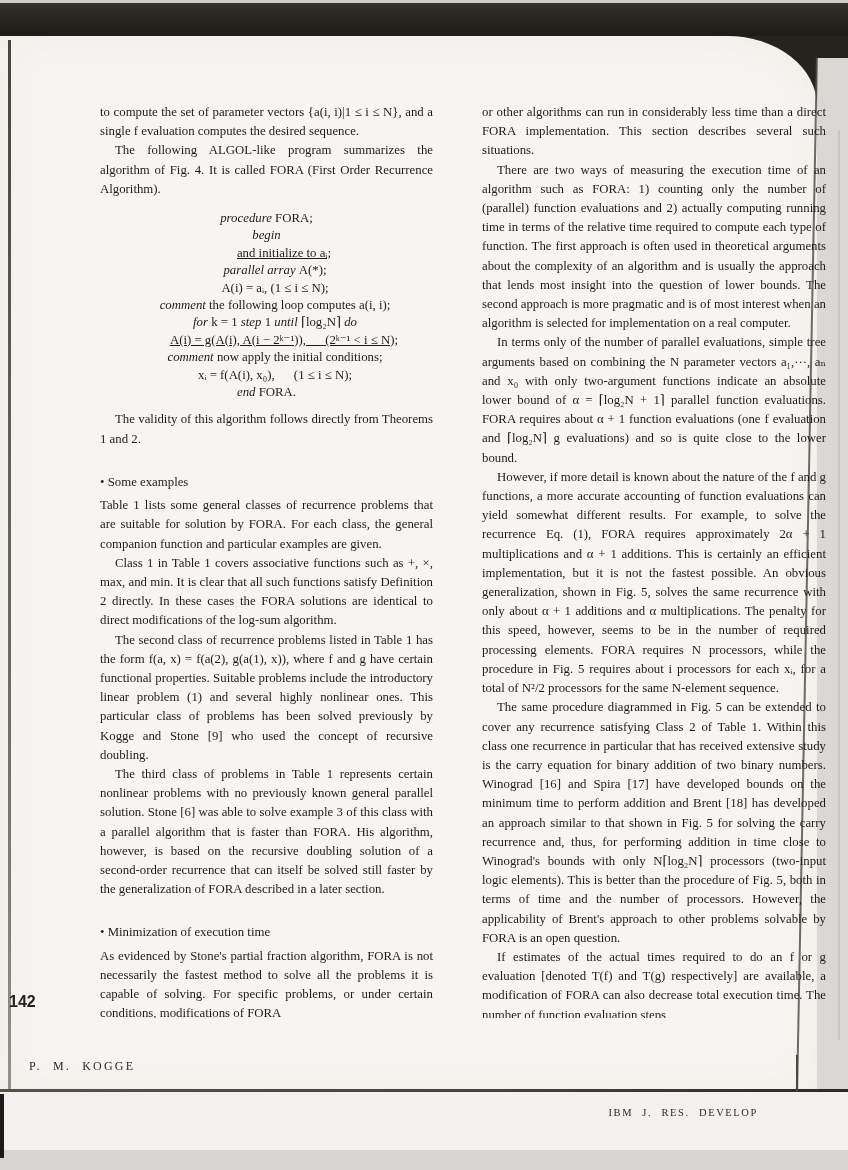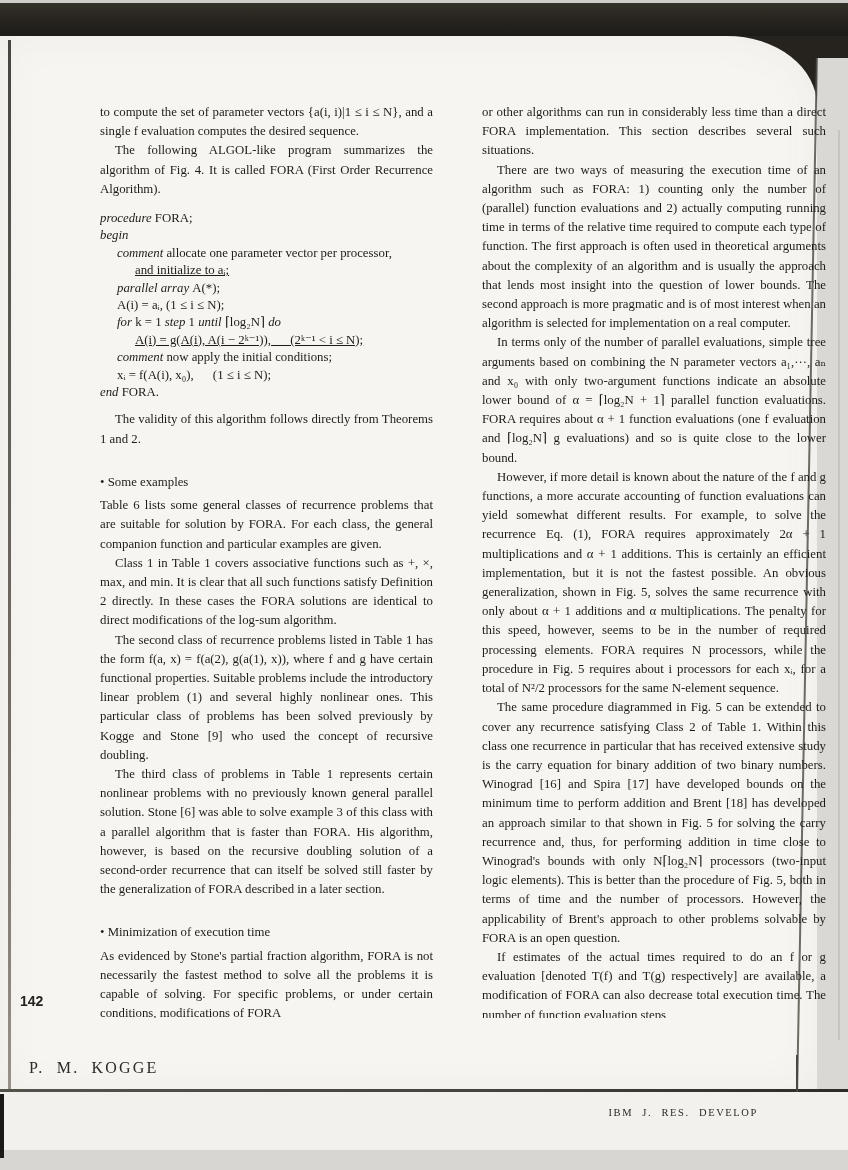--- a/index.html
+++ b/index.html
@@ -27,29 +27,29 @@
   .under-right-line{position:absolute;left:796px;top:1055px;width:2px;height:37px;background:#4a4742;z-index:5;}
 
   .col{position:absolute;top:103px;z-index:6;color:#1d1c1a;font-size:12.8px;line-height:19.2px;
     max-height:915px;overflow:hidden;}
   .col-left{left:100px;width:333px;}
   .col-right{left:444px;width:344px;margin-left:38px;}
   .para{margin:0;text-align:justify;}
   .para.indent{text-indent:15px;}
   .heading{margin:24px 0 4px 0;text-align:left;}
   .code{margin:11px 0 9px 0;}
-  .code-line{line-height:17.4px;text-align:left;white-space:nowrap;}
+  .code-line{line-height:17.4px;text-align:center;white-space:nowrap;}
   .code-line.ind1{padding-left:17px;}
   .code-line.ind2{padding-left:35px;text-decoration:underline;}
   .kw{font-style:italic;}
 
   .page-number{position:absolute;left:9px;top:993px;z-index:6;color:#232220;
-    font-family:"Liberation Sans","DejaVu Sans",sans-serif;font-weight:bold;font-size:14px;padding-left:11px;}
+    font-family:"Liberation Sans","DejaVu Sans",sans-serif;font-weight:bold;font-size:16px;}
   .footer-author{position:absolute;left:29px;top:1059px;z-index:6;color:#2b2a27;
-    font-size:16px;letter-spacing:2.2px;word-spacing:6px;}
+    font-size:12px;letter-spacing:2.2px;word-spacing:6px;}
   .footer-journal{position:absolute;left:560px;top:1107px;width:198px;text-align:right;z-index:6;
     color:#2b2a27;font-size:10.5px;letter-spacing:1.6px;word-spacing:5px;}
 </style>
 </head>
 <body>
 
 <div class="scan">
   <div class="top-strip"></div>
   <div class="dark-band"></div>
   <div class="corner-dark"></div>
@@ -63,33 +63,33 @@
   <div class="bottom-line"></div>
   <div class="under-left-bar"></div>
   <div class="under-right-line"></div>
 
   <div class="col col-left">
       <p class="para">to compute the set of parameter vectors {a(i, i)|1 ≤ i ≤ N}, and a single f evaluation computes the desired sequence.</p>
       <p class="para indent">The following ALGOL-like program summarizes the algorithm of Fig. 4. It is called FORA (First Order Recurrence Algorithm).</p>
       <div class="code">
         <div class="code-line ind0"><span class="kw">procedure </span><span class="tok">FORA;</span></div>
         <div class="code-line ind0"><span class="kw">begin</span></div>
-        <div class="code-line ind1"><span class="kw">comment </span><span class="tok">allocate one parameter vector per processor,</span></div>
         <div class="code-line ind2"><span class="tok">and initialize to aᵢ;</span></div>
         <div class="code-line ind1"><span class="kw">parallel array </span><span class="tok">A(*);</span></div>
         <div class="code-line ind1"><span class="tok">A(i) = aᵢ, (1 ≤ i ≤ N);</span></div>
+        <div class="code-line ind1"><span class="kw">comment </span><span class="tok">the following loop computes a(i, i);</span></div>
         <div class="code-line ind1"><span class="kw">for </span><span class="tok">k = 1 </span><span class="kw">step </span><span class="tok">1 </span><span class="kw">until </span><span class="tok">⌈log₂N⌉ </span><span class="kw">do</span></div>
         <div class="code-line ind2"><span class="tok">A(i) = g(A(i), A(i − 2ᵏ⁻¹)),&nbsp;&nbsp;&nbsp;&nbsp;&nbsp;&nbsp;(2ᵏ⁻¹ &lt; i ≤ N);</span></div>
         <div class="code-line ind1"><span class="kw">comment </span><span class="tok">now apply the initial conditions;</span></div>
         <div class="code-line ind1"><span class="tok">xᵢ = f(A(i), x₀),&nbsp;&nbsp;&nbsp;&nbsp;&nbsp;&nbsp;(1 ≤ i ≤ N);</span></div>
         <div class="code-line ind0"><span class="kw">end </span><span class="tok">FORA.</span></div>
       </div>
       <p class="para indent">The validity of this algorithm follows directly from Theorems 1 and 2.</p>
       <p class="heading">• Some examples</p>
-      <p class="para">Table 6 lists some general classes of recurrence problems that are suitable for solution by FORA. For each class, the general companion function and particular examples are given.</p>
+      <p class="para">Table 1 lists some general classes of recurrence problems that are suitable for solution by FORA. For each class, the general companion function and particular examples are given.</p>
       <p class="para indent">Class 1 in Table 1 covers associative functions such as +, ×, max, and min. It is clear that all such functions satisfy Definition 2 directly. In these cases the FORA solutions are identical to direct modifications of the log-sum algorithm.</p>
       <p class="para indent">The second class of recurrence problems listed in Table 1 has the form f(a, x) = f(a(2), g(a(1), x)), where f and g have certain functional properties. Suitable problems include the introductory linear problem (1) and several highly nonlinear ones. This particular class of problems has been solved previously by Kogge and Stone [9] who used the concept of recursive doubling.</p>
       <p class="para indent">The third class of problems in Table 1 represents certain nonlinear problems with no previously known general parallel solution. Stone [6] was able to solve example 3 of this class with a parallel algorithm that is faster than FORA. His algorithm, however, is based on the recursive doubling solution of a second-order recurrence that can itself be solved still faster by the generalization of FORA described in a later section.</p>
       <p class="heading">• Minimization of execution time</p>
       <p class="para">As evidenced by Stone's partial fraction algorithm, FORA is not necessarily the fastest method to solve all the problems it is capable of solving. For specific problems, or under certain conditions, modifications of FORA</p>
     </div>
   <div class="col col-right">
       <p class="para">or other algorithms can run in considerably less time than a direct FORA implementation. This section describes several such situations.</p>
       <p class="para indent">There are two ways of measuring the execution time of an algorithm such as FORA: 1) counting only the number of (parallel) function evaluations and 2) actually computing running time in terms of the relative time required to compute each type of function. The first approach is often used in theoretical arguments about the complexity of an algorithm and is usually the approach that lends most insight into the question of lower bounds. The second approach is more pragmatic and is of most interest when an algorithm is selected for implementation on a real computer.</p>
       <p class="para indent">In terms only of the number of parallel evaluations, simple tree arguments based on combining the N parameter vectors a₁,···, aₙ and x₀ with only two-argument functions indicate an absolute lower bound of α = ⌈log₂N + 1⌉ parallel function evaluations. FORA requires about α + 1 function evaluations (one f evaluation and ⌈log₂N⌉ g evaluations) and so is quite close to the lower bound.</p>

